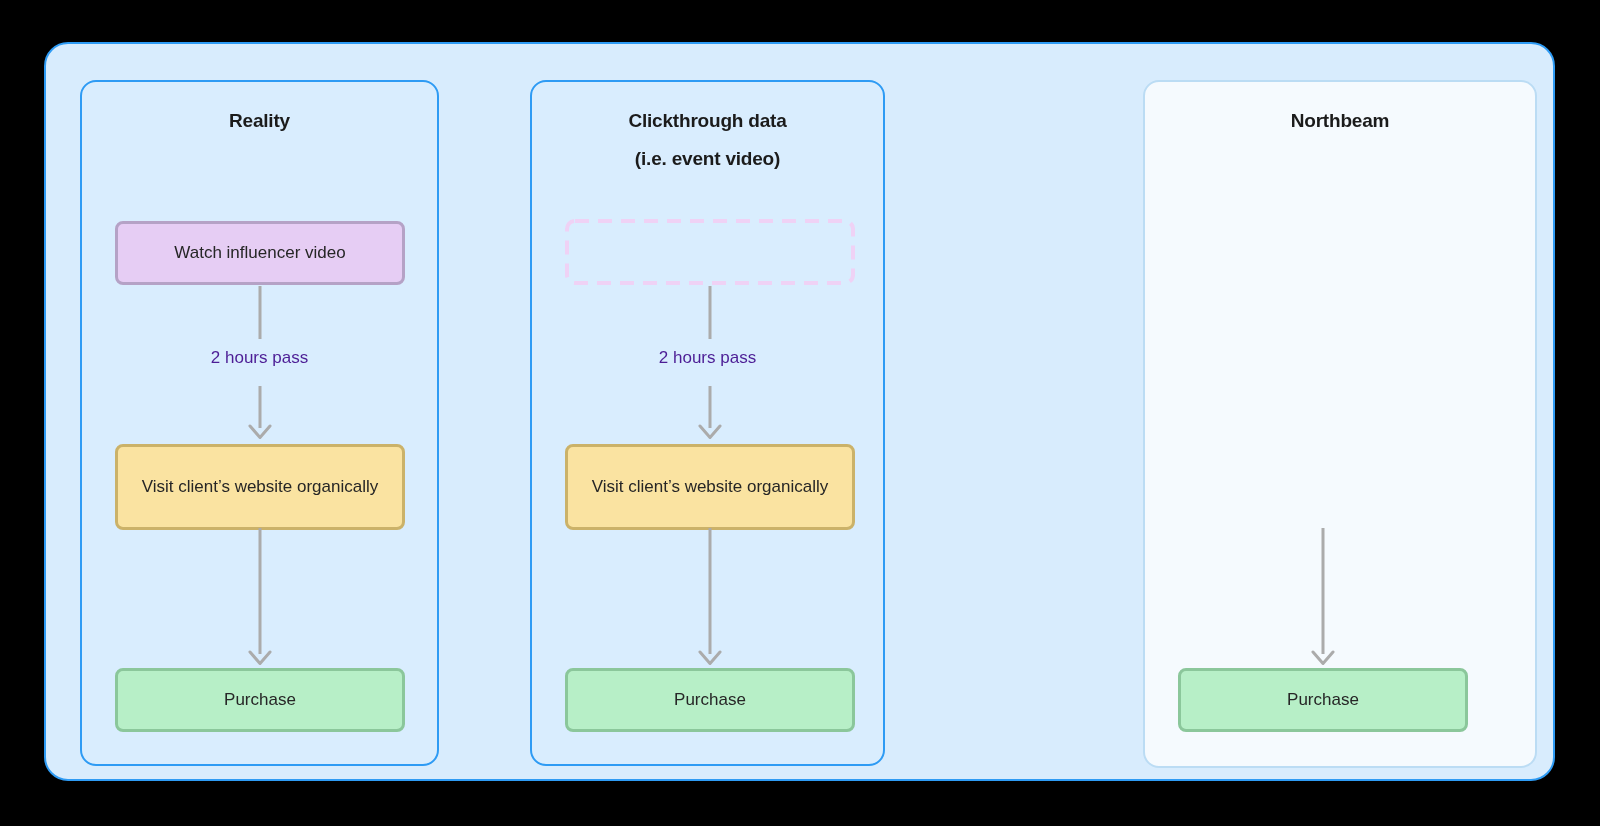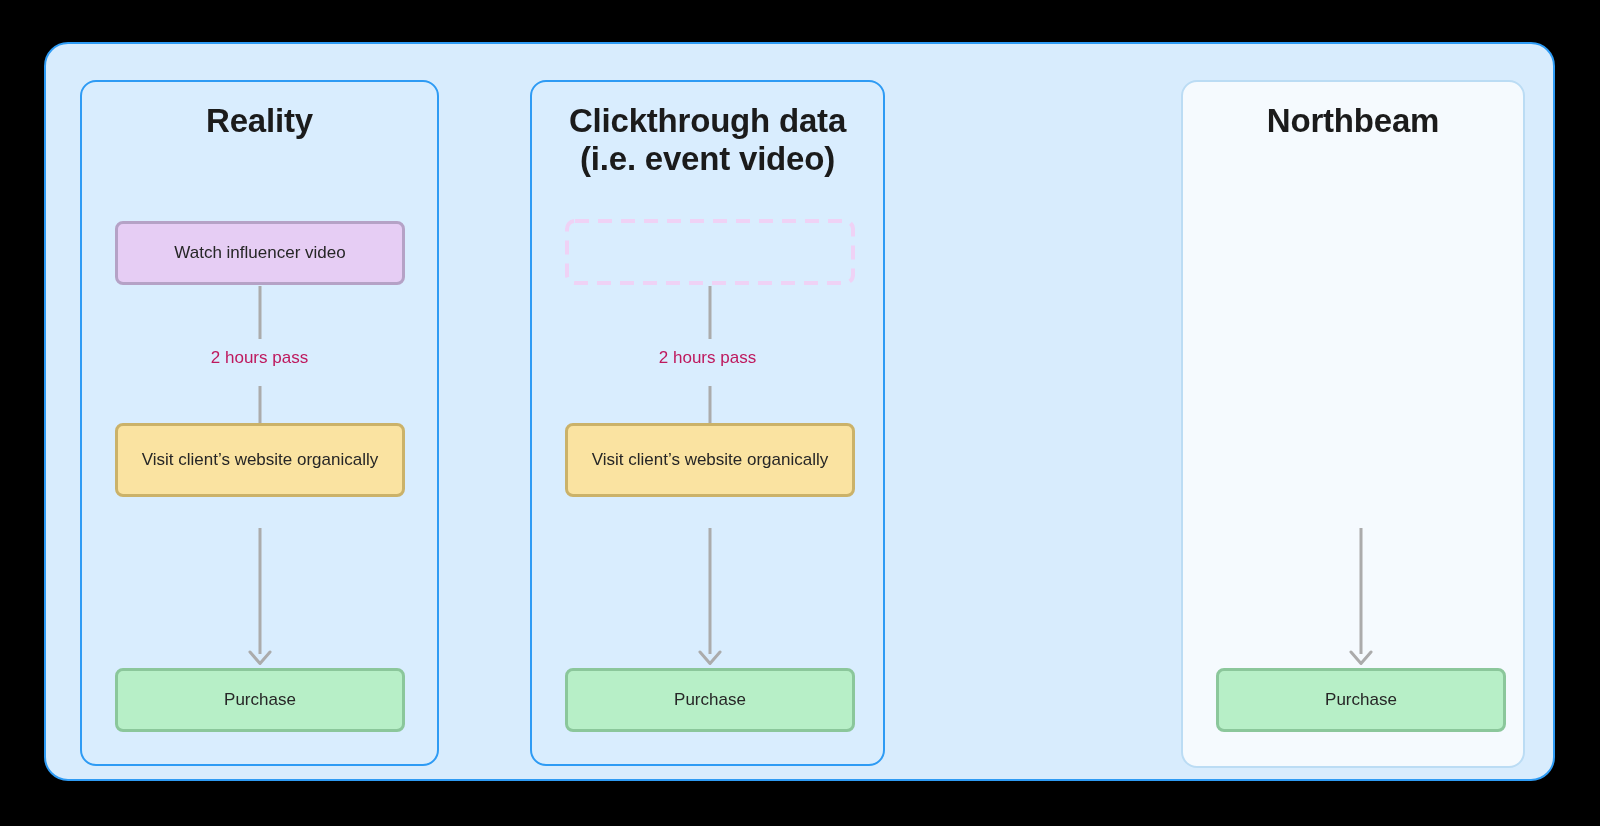--- a/index.html
+++ b/index.html
@@ -32,29 +32,29 @@
   .panel.blue {
     background: #D9EDFE;
     border: 2px solid #2E9BF4;
   }
   .panel.light {
     background: #F5FAFE;
     border: 2px solid #BBDCF4;
   }
   .panel-reality     { left: 34px;   width: 359px; }
   .panel-clickthrough{ left: 484px;  width: 355px; }
-  .panel-northbeam   { left: 1135px; width: 344px; height: 688px; padding-left: 44px; }
+  .panel-northbeam   { left: 1097px; width: 394px; height: 688px; padding-left: 44px; }
 
   .panel-title {
     position: absolute;
     top: 20px;
     left: 0;
     width: 100%;
     text-align: center;
-    font-size: 33px;
+    font-size: 19px;
     font-weight: 700;
     line-height: 38px;
     color: #1B1B1B;
     letter-spacing: -0.2px;
   }
   .panel-title span { display: block; }
 
   .node {
     position: absolute;
     left: 33px;
@@ -76,22 +76,22 @@
     border: 3px solid #B5A2C6;
   }
   .node-dashed-empty {
     top: 137px;
     height: 66px;
     padding: 0;
     border: none;
     background: transparent;
   }
   .node-yellow {
-    top: 341px;
-    height: 74px;
+    top: 362px;
+    height: 86px;
     background: #FAE3A1;
     border: 3px solid #CBB269;
   }
   .node-green {
     top: 586px;
     height: 64px;
     background: #B7EFC7;
     border: 3px solid #8BC79B;
     text-align: right;
   }
@@ -114,21 +114,21 @@
   }
 
   .flow-label {
     position: absolute;
     top: 262px;
     left: 0;
     width: 100%;
     text-align: center;
     font-size: 17px;
     line-height: 28px;
-    color: #be185d;
+    color: #4c1d95;
   }
 
   .arrow {
     position: absolute;
     left: 165px;
   }
   .arrow-seg1 { top: 204px; }
   .arrow-seg2 { top: 304px; }
   .arrow-long { top: 446px; }
 </style>

